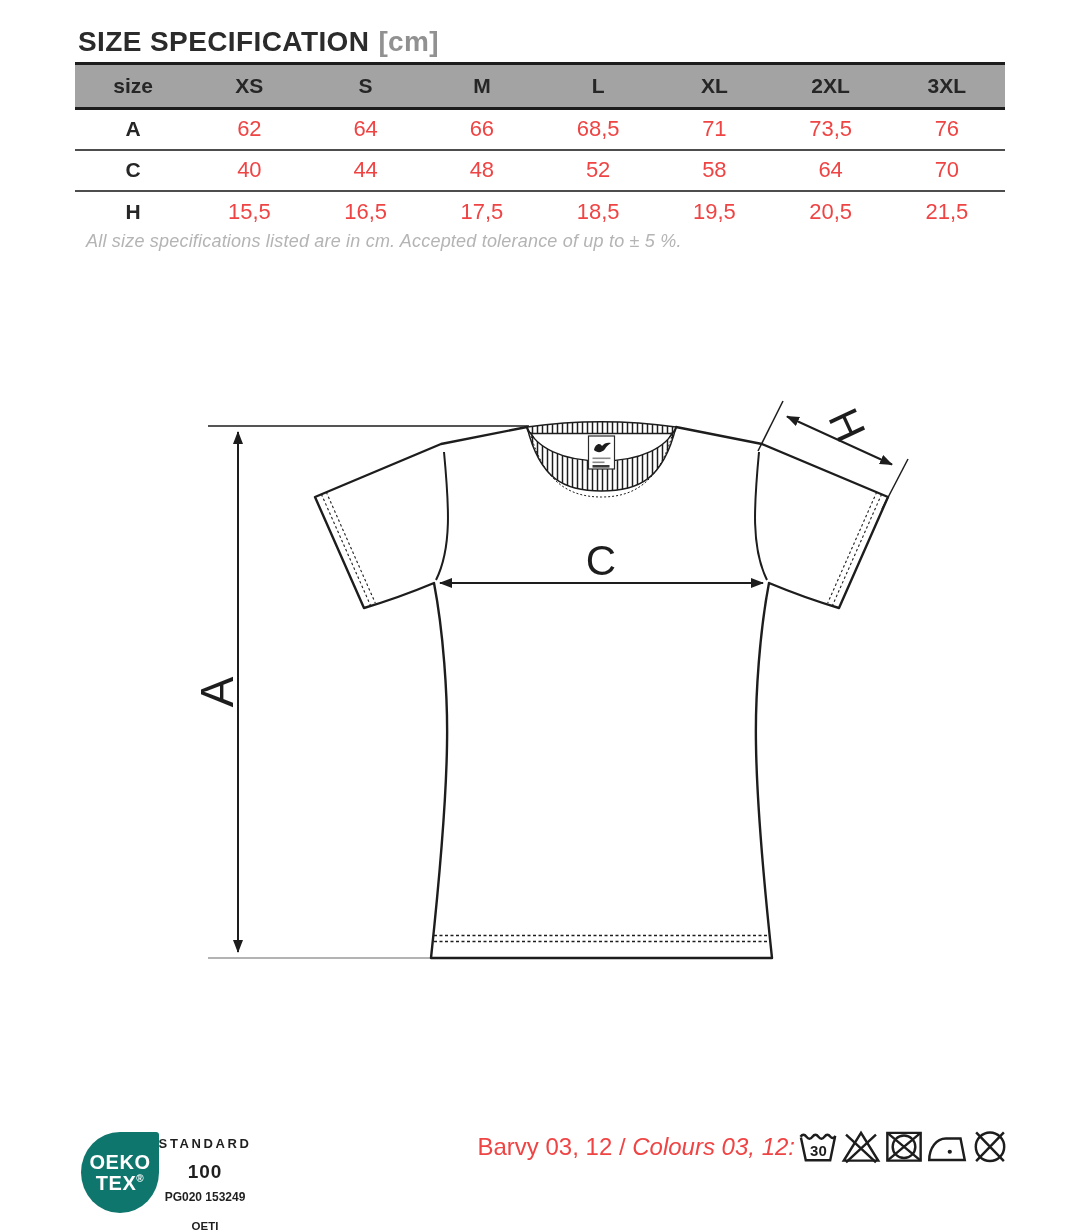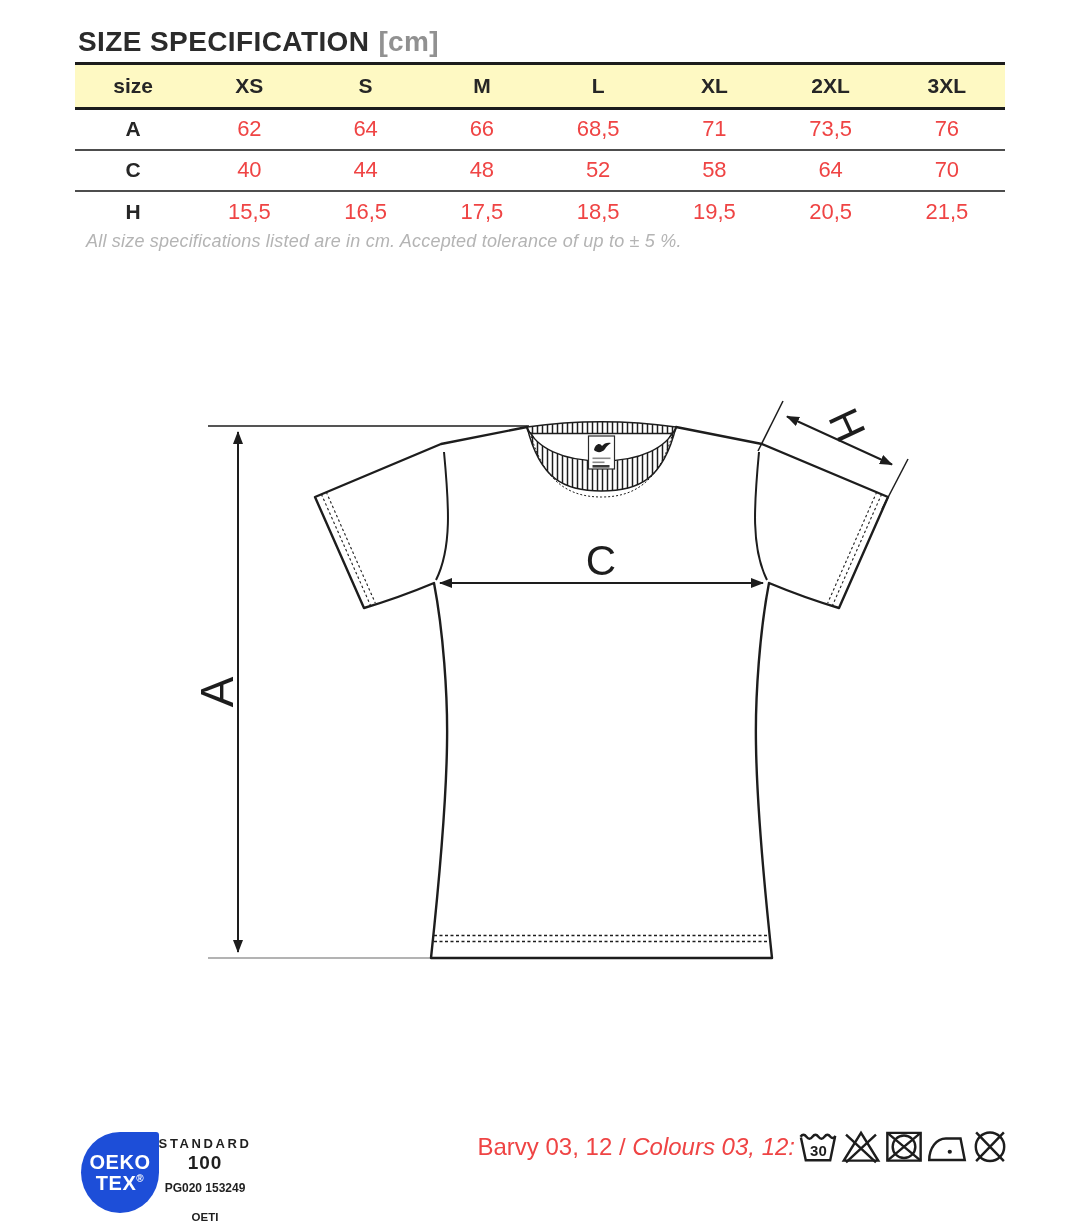--- a/index.html
+++ b/index.html
@@ -7,21 +7,21 @@
         font-family:"Liberation Sans",sans-serif;color:#222;}
 
   
   .title{position:absolute;left:78px;top:26px;font-size:28px;font-weight:bold;
          letter-spacing:.4px;color:#2b2b2b;}
   .title .unit{color:#919191;font-weight:600;margin-left:9px;}
 
   
   table.size{position:absolute;left:75px;top:62px;width:930px;border-collapse:collapse;
              table-layout:fixed;}
-  table.size thead th{background:#fef9c3;border-top:3px solid #1c1c1c;border-bottom:3px solid #1c1c1c;
+  table.size thead th{background:#a3a3a3;border-top:3px solid #1c1c1c;border-bottom:3px solid #1c1c1c;
              height:40px;font-size:21px;font-weight:bold;color:#262626;text-align:center;}
   table.size tbody tr{height:41px;}
   table.size tbody th{font-size:21px;font-weight:bold;color:#262626;text-align:center;}
   table.size tbody td{font-size:22px;color:#ef4444;text-align:center;}
   table.size tbody tr.sep th, table.size tbody tr.sep td{border-bottom:2px solid #4d4d4d;}
 
   .note{position:absolute;left:86px;top:231px;font-size:18px;font-style:italic;
         color:#b4b4b4;letter-spacing:.2px;}
 
   
@@ -31,21 +31,21 @@
   
   .oeko-logo{position:absolute;left:81px;top:1132px;width:78px;height:81px;
              border-radius:52% 4% 52% 52%/52% 4% 52% 52%;
              display:flex;flex-direction:column;align-items:center;justify-content:center;
              color:#fff;font-weight:bold;line-height:1.05;}
   .oeko-logo .l1{font-size:20px;letter-spacing:.5px;}
   .oeko-logo .l2{font-size:20px;letter-spacing:.5px;}
   .oeko-logo sup{font-size:10px;}
   .oeko-text{position:absolute;left:153px;top:1136px;width:104px;text-align:center;color:#1f1f1f;}
   .oeko-text .std{font-size:13px;font-weight:bold;letter-spacing:2.6px;}
-  .oeko-text .hundred{font-size:19px;font-weight:bold;letter-spacing:1px;margin-top:1px;}
+  .oeko-text .hundred{font-size:19px;font-weight:bold;letter-spacing:1px;margin-top:10px;}
   .oeko-text .code{font-size:12px;font-weight:bold;margin-top:7px;}
   .oeko-text .inst{font-size:11.5px;font-weight:bold;margin-top:16px;}
 
   
   .care-row{position:absolute;right:70px;display:flex;align-items:center;}
   .care-row.r1{top:1129px;}
   .care-row.r2{top:1171px;}
   .care-label{font-size:24px;color:#ef4444;white-space:nowrap;}
   .care-label .en{font-style:italic;}
   .care-icon{width:40px;height:35.5px;margin-left:3px;}
@@ -191,21 +191,21 @@
         <path d="M2,28 C2,17 8.5,8.5 17,8.5 L30.2,8.5 L34,28 Z"></path>
         <circle cx="20.5" cy="20.5" r="1.9" fill="#1d1d1d" stroke="none"></circle>
       </g>
       <g id="sym-nodryclean" fill="none" stroke="#1d1d1d" stroke-width="2.2">
         <circle cx="18" cy="16" r="12.8"></circle>
         <path d="M5.5,3 L30.5,29 M30.5,3 L5.5,29"></path>
       </g>
     </defs>
   </svg>
 
-  <div class="oeko-logo" style="background: #1d4ed8;">
+  <div class="oeko-logo" style="background: #0f766e;">
     <span class="l1">OEKO</span>
     <span class="l2"><span>TEX</span><sup>®</sup></span>
   </div>
   <div class="oeko-text">
     <div class="std">STANDARD</div>
     <div class="hundred">100</div>
     <div class="code">PG020 153249</div>
     <div class="inst">OETI</div>
   </div>
 

